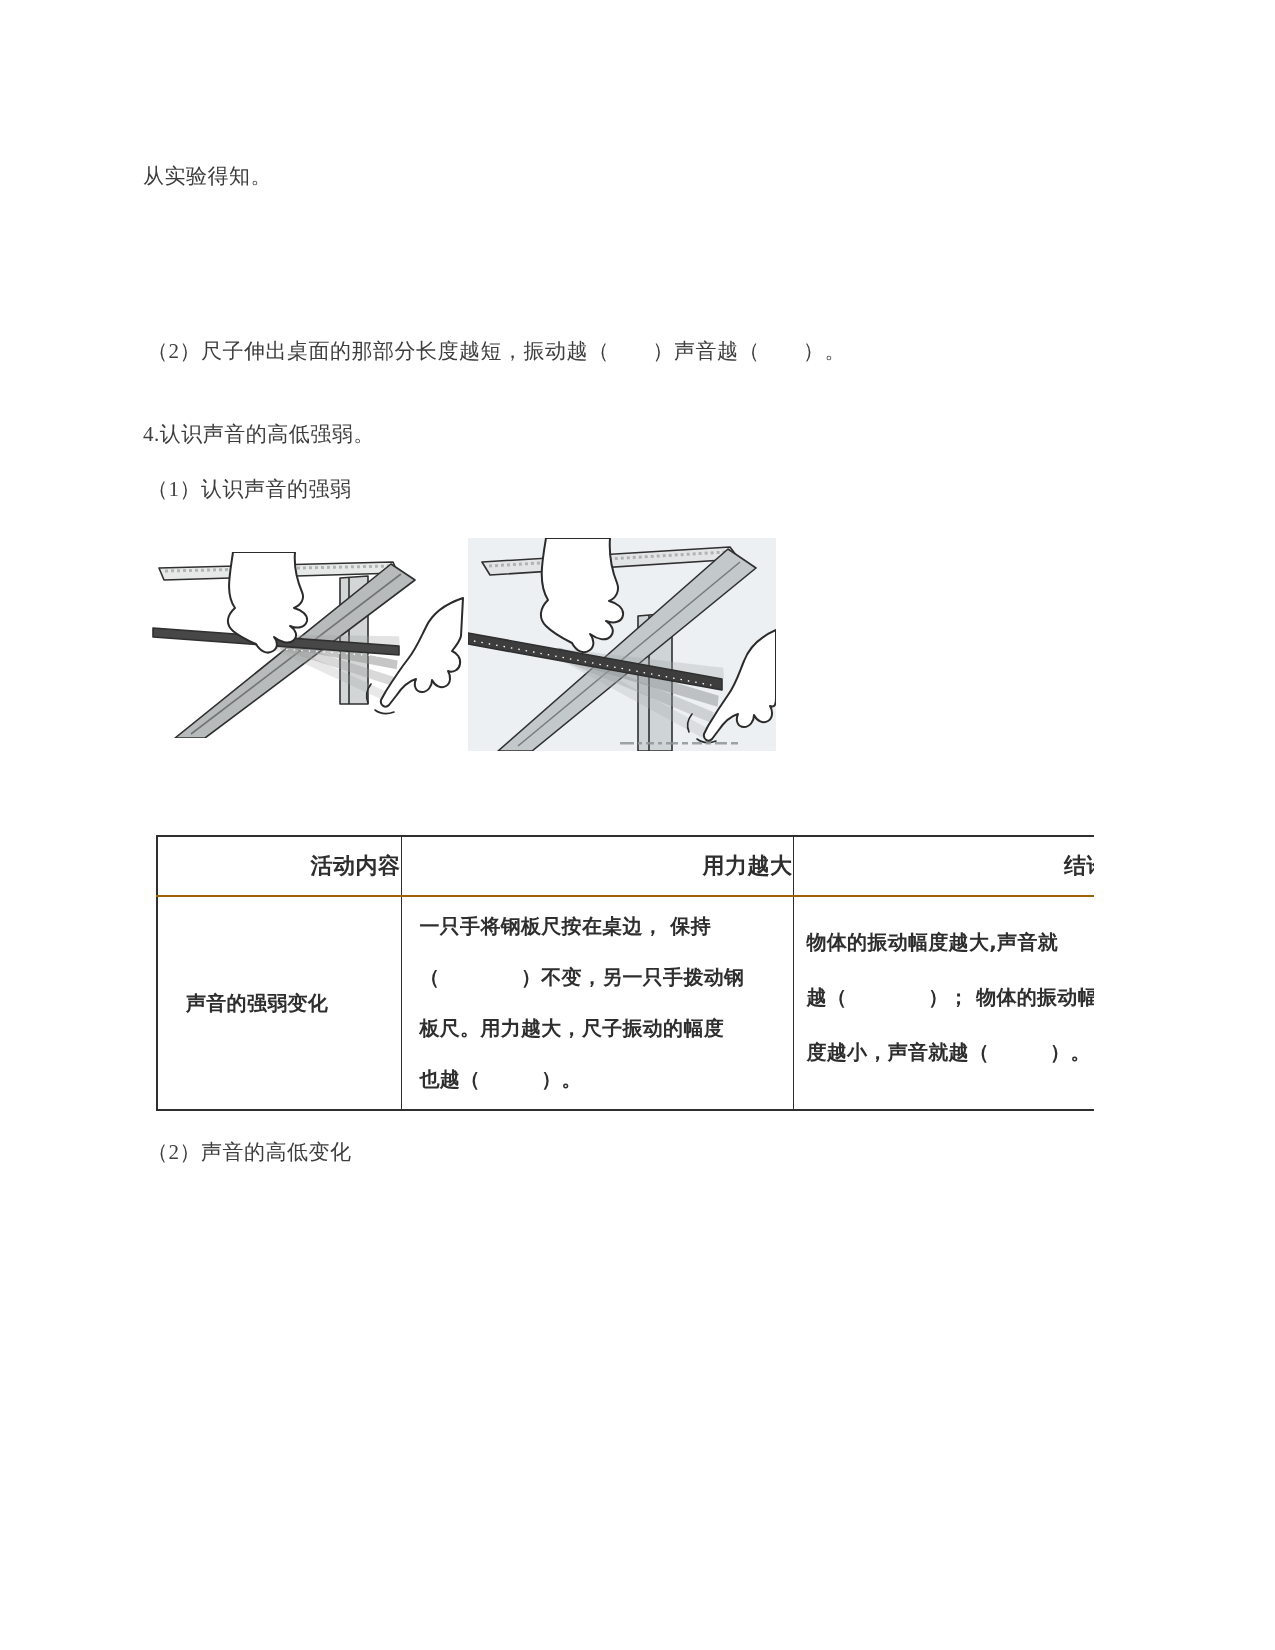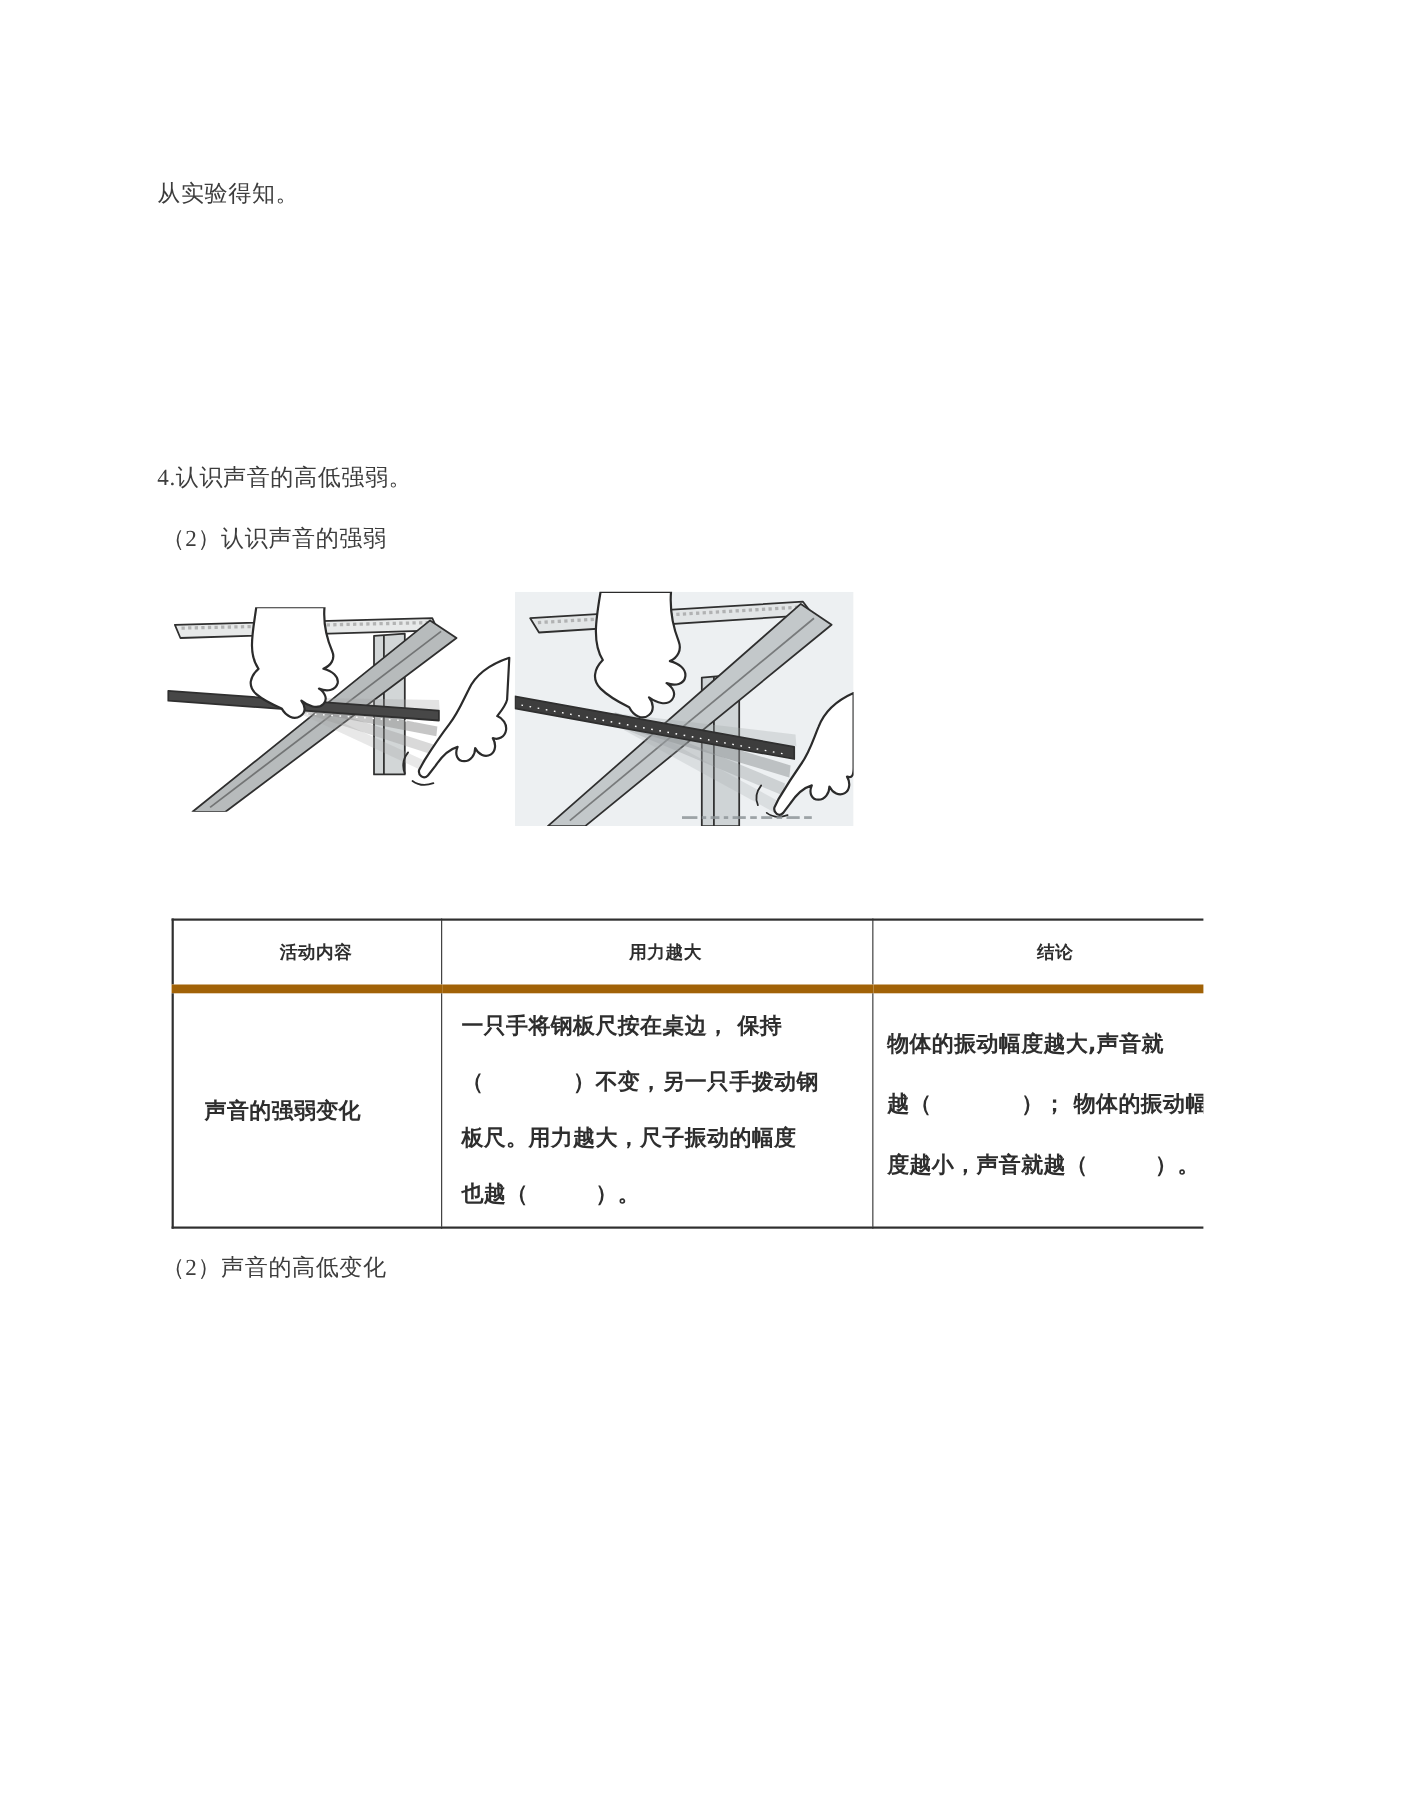--- a/index.html
+++ b/index.html
@@ -12,38 +12,39 @@
   #sec4{left:143px;top:400px;text-align:center;}
   #sub1{left:147px;top:455px;}
   #sub2{left:147px;top:1118px;}
   .fig{position:absolute;}
   #fig1{left:143px;top:552px;}
   #fig2{left:468px;top:538px;}
   table.exp{position:absolute;left:156px;top:835px;width:953px;border-collapse:collapse;
             table-layout:fixed;font-family:"DejaVu Sans","Liberation Sans",sans-serif;color:#2e2e2e;
             border:2px solid #2f2f2f;}
   table.exp th,table.exp td{border:1px solid #2f2f2f;}
-  table.exp th{height:58px;font-size:16px;font-weight:600;text-align:center;padding:0 0 0 16px;
-               border-bottom:8px solid #a16207;letter-spacing:.5px;}
+  table.exp th{height:58px;font-size:22px;font-weight:600;text-align:right;padding:0 0 0 16px;
+               border-bottom:2px solid #a16207;letter-spacing:.5px;}
   table.exp td{height:200px;vertical-align:middle;font-size:20px;font-weight:600;letter-spacing:.3px;}
   td.activity{padding-left:28px;}
   td.record{padding:0 12px 0 18px;line-height:51px;white-space:pre-line;}
   td.conclusion{padding:0 8px 12px 13px;line-height:55px;white-space:pre-line;}
   svg .ln{stroke:#2f2f2f;stroke-width:1.6;stroke-linejoin:round;}
   svg .hand{fill:#ffffff;stroke:#2b2b2b;stroke-width:2;stroke-linejoin:round;stroke-linecap:round;}
   svg .motion{fill:none;stroke:#2b2b2b;stroke-width:1.6;stroke-linecap:round;}
 </style>
 </head>
 <body>
 
 <div class="page">
 
   <p class="tline" id="intro">从实验得知。</p>
+  <p class="tline" id="q2">（2）尺子伸出桌面的那部分长度越短，振动越（　　）声音越（　　）。</p>
   <p class="tline" id="sec4">4.认识声音的高低强弱。</p>
-  <p class="tline" id="sub1">（2）认识声音的强弱</p>
+  <p class="tline" id="sub1">（1）认识声音的强弱</p>
 
   <svg class="fig" id="fig1" width="322" height="186" viewBox="0 0 322 186">
 
     <g>
       <polygon class="ln" points="197,26 225,24 225,152 197,152" fill="#d2d6d7"></polygon>
       <line class="ln" x1="206" y1="26" x2="206" y2="152"></line>
     </g>
 
     <g>
       <polygon class="ln" points="16,16 250,10 255,21 21,28" fill="#e7e9e9"></polygon>

